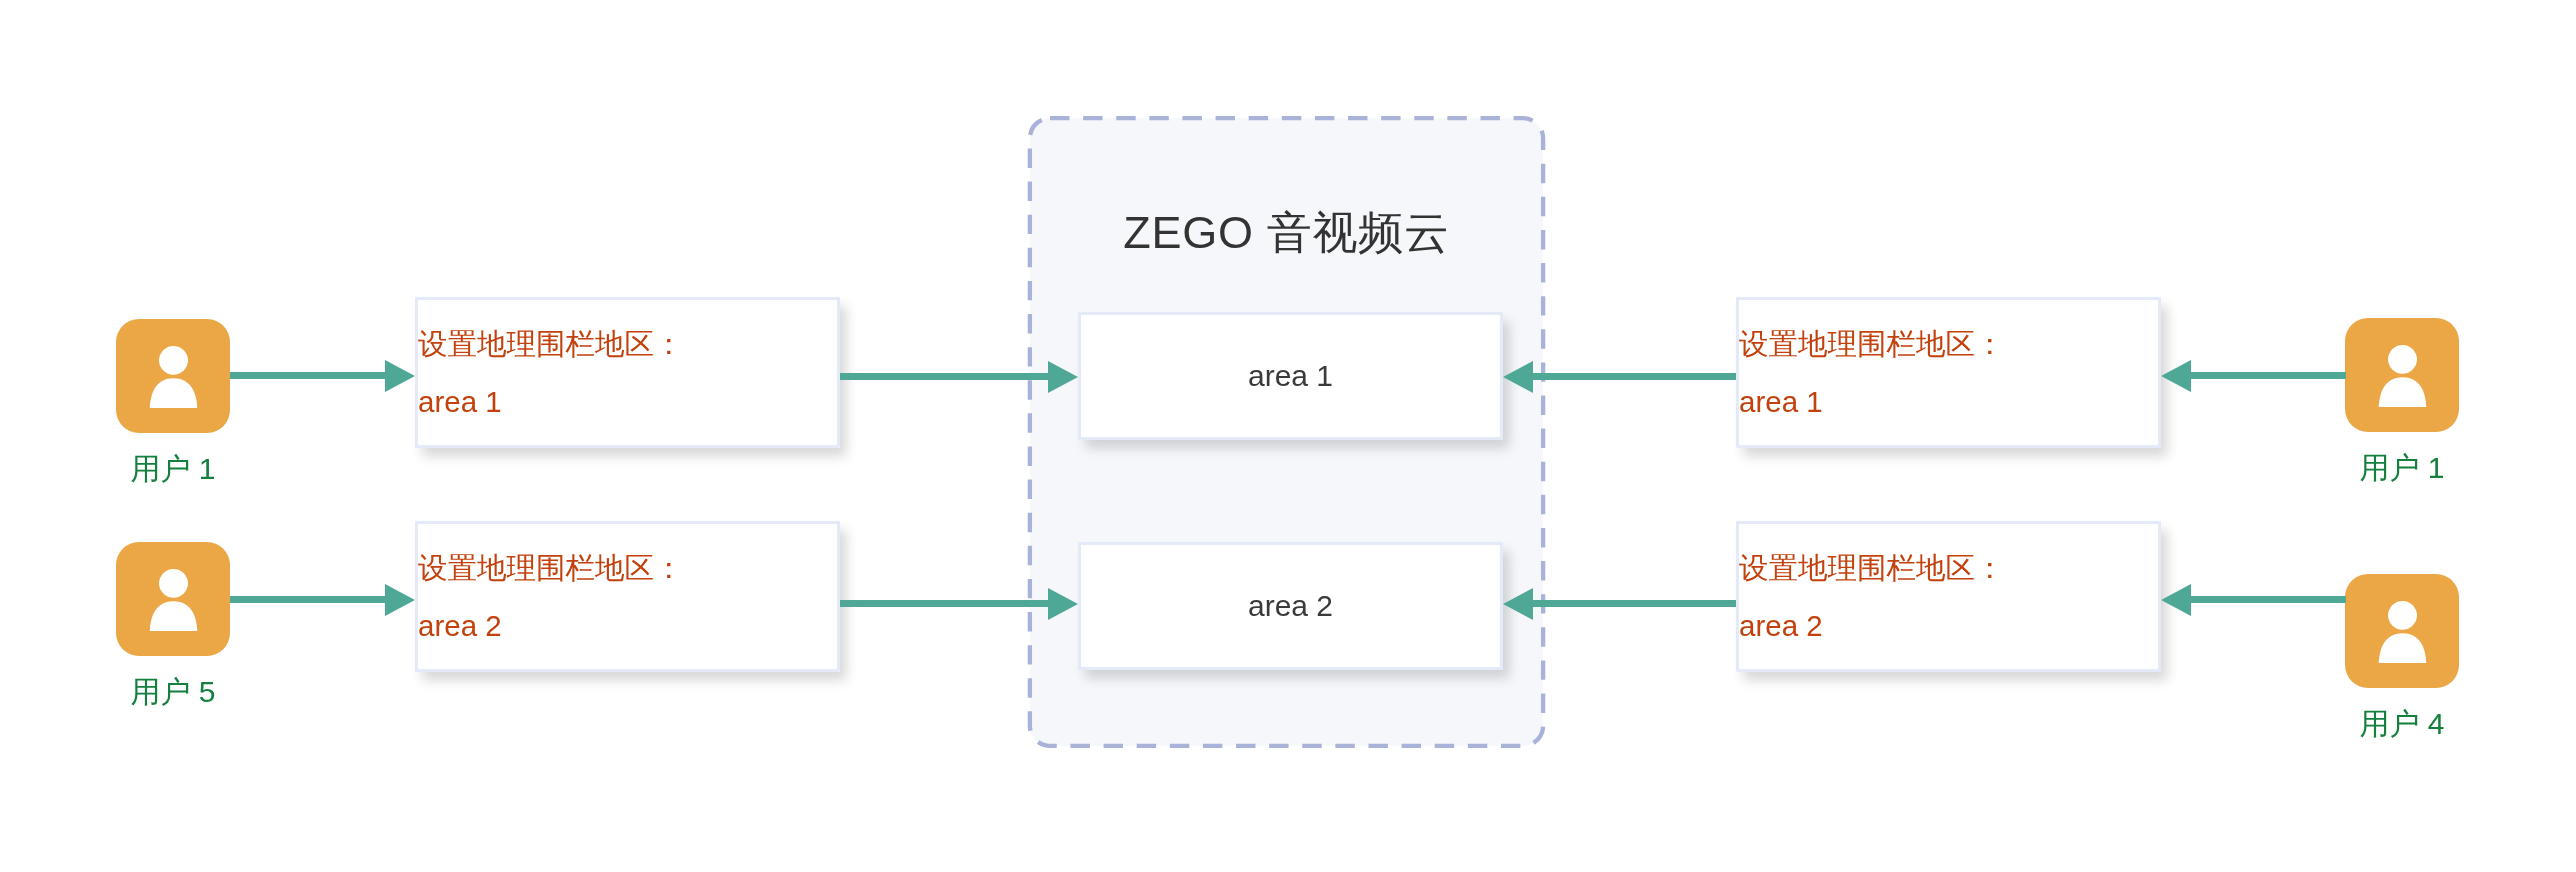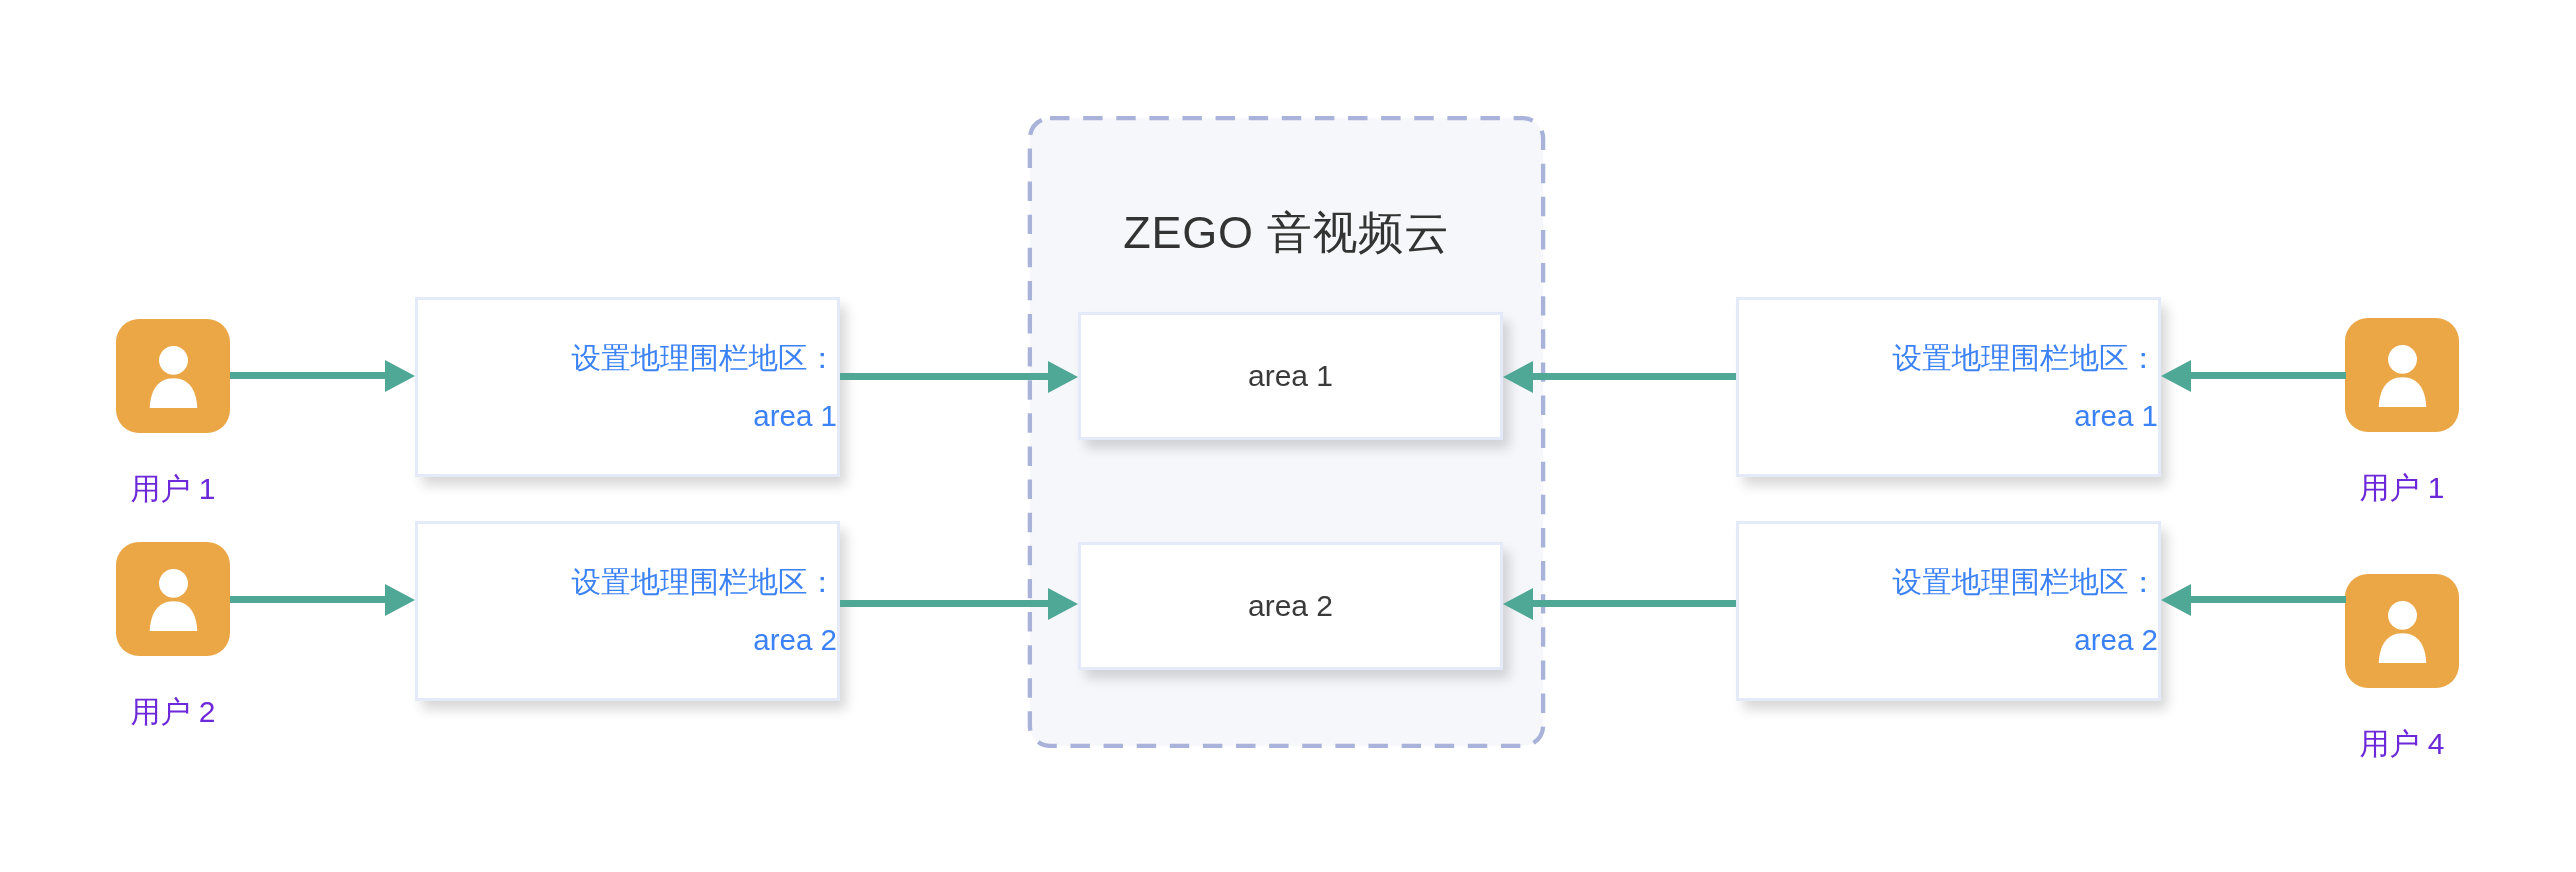--- a/index.html
+++ b/index.html
@@ -22,39 +22,39 @@
     border:3.6px solid #e4eaf8;box-sizing:border-box;
     box-shadow:7.2px 8.6px 11.5px rgba(0,0,0,0.16);
     display:flex;align-items:center;justify-content:center;
     font-size:30px;color:#3a3a3a;
   }
   #area-box-1{left:1078px;top:312px;}
   #area-box-2{left:1078px;top:542px;}
 
   
   .gf-box{
-    width:425px;height:180px;background:#ffffff;
+    width:425px;height:151px;background:#ffffff;
     border:3.6px solid #e4eaf8;box-sizing:border-box;
     box-shadow:7.2px 8.6px 11.5px rgba(0,0,0,0.16);
-    display:flex;flex-direction:column;align-items:flex-end;justify-content:center;
-    font-size:29.5px;line-height:1.95;color:#3b82f6;text-align:center;
+    display:flex;flex-direction:column;align-items:flex-start;justify-content:center;
+    font-size:29.5px;line-height:1.95;color:#c2410c;text-align:center;
   }
   #gf-left-1{left:415px;top:297px;}
   #gf-left-2{left:415px;top:521px;}
   #gf-right-1{left:1736px;top:297px;}
   #gf-right-2{left:1736px;top:521px;}
 
   
   .user{width:122px;display:flex;flex-direction:column;align-items:center;}
   .user-avatar{
     width:114px;height:114px;background:#eba746;border-radius:23px;
     display:flex;align-items:center;justify-content:center;
   }
   .user-avatar svg{width:85px;height:85px;display:block;}
-  .user-label{margin-top:36px;font-size:30px;color:#6d28d9;white-space:nowrap;}
+  .user-label{margin-top:16px;font-size:30px;color:#15803d;white-space:nowrap;}
   #user-1{left:112px;top:319px;}
   #user-2{left:2341px;top:318px;}
   #user-3{left:112px;top:542px;}
   #user-4{left:2341px;top:574px;}
 
   
   .arrow{height:33px;display:flex;align-items:center;}
   .arrow .shaft{flex:1;height:6.5px;background:#4fa796;}
   .tip-right{width:0;height:0;border-top:16.6px solid transparent;border-bottom:16.6px solid transparent;border-left:30px solid #4fa796;}
   .tip-left{width:0;height:0;border-top:16.6px solid transparent;border-bottom:16.6px solid transparent;border-right:30px solid #4fa796;}
@@ -117,21 +117,21 @@
   </div>
   <div class="user-label">用户 1</div>
 </div>
 <div id="user-3" class="abs user">
   <div class="user-avatar">
     <svg viewBox="0 0 100 100">
         <circle cx="50" cy="31" r="17" fill="#ffffff"></circle>
         <path d="M50 52 C31 52 23 67 22 87 L78 87 C77 67 69 52 50 52 Z" fill="#ffffff"></path>
       </svg>
   </div>
-  <div class="user-label">用户 2</div>
+  <div class="user-label">用户 5</div>
 </div>
 <div id="user-4" class="abs user">
   <div class="user-avatar">
     <svg viewBox="0 0 100 100">
         <circle cx="50" cy="31" r="17" fill="#ffffff"></circle>
         <path d="M50 52 C31 52 23 67 22 87 L78 87 C77 67 69 52 50 52 Z" fill="#ffffff"></path>
       </svg>
   </div>
   <div class="user-label">用户 4</div>
 </div>

